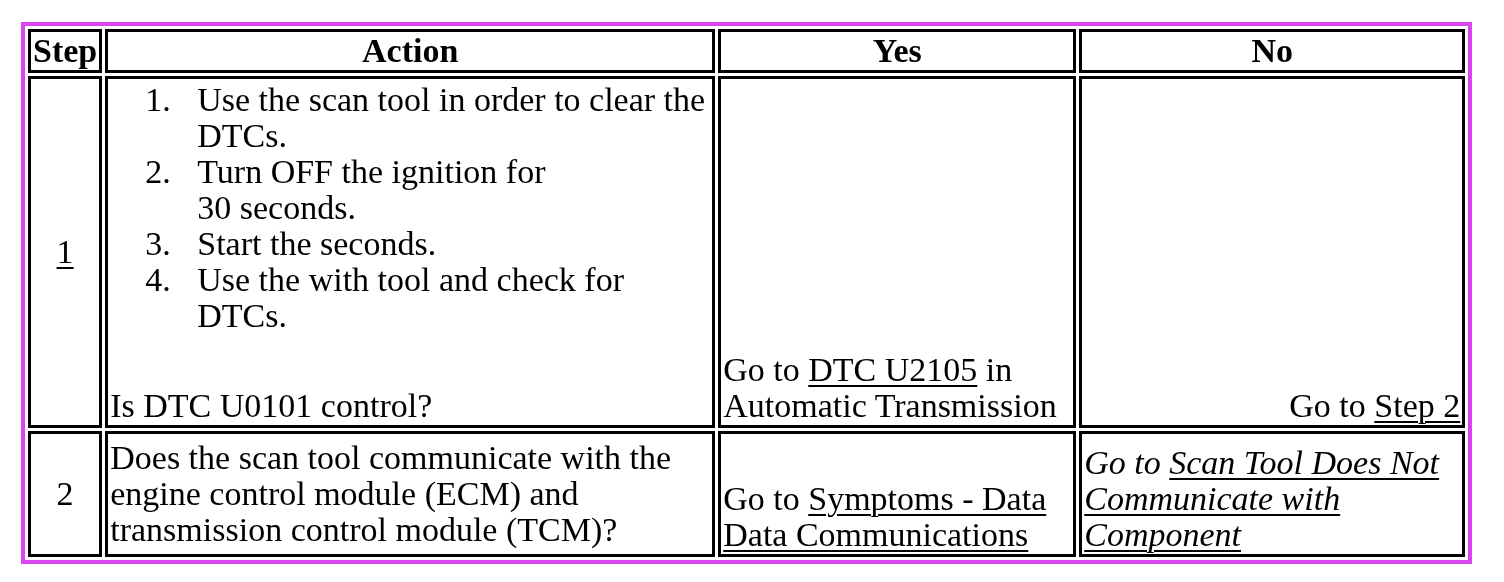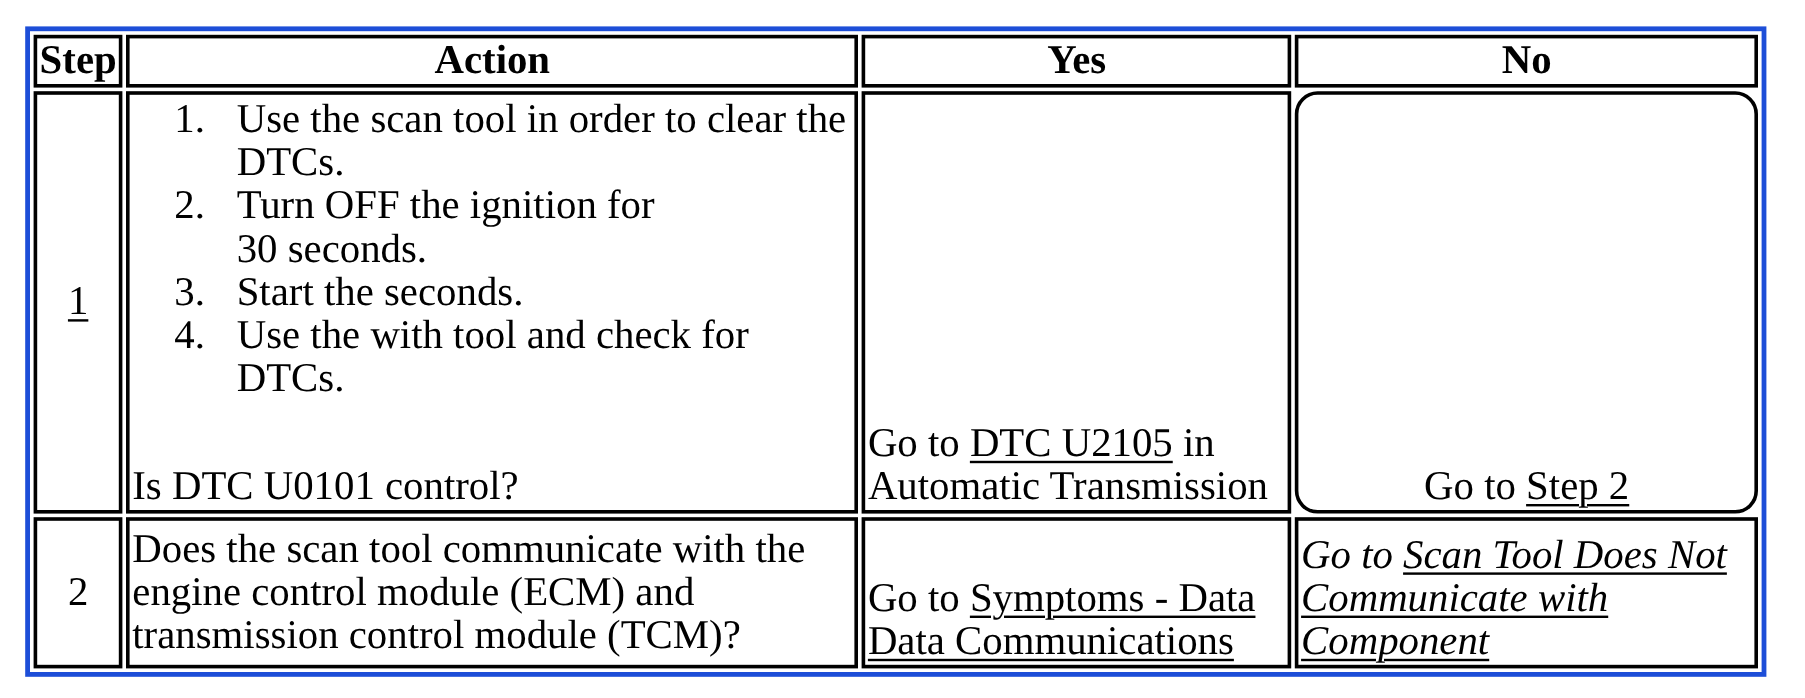--- a/index.html
+++ b/index.html
@@ -14,21 +14,21 @@
     line-height: 36px;
     color: #000000;
     width: 1504px;
     height: 582px;
     box-sizing: border-box;
     overflow: hidden;
   }
   table.diag {
     border-collapse: separate;
     border-spacing: 3px;
-    border: 4px solid #1d4ed8;
+    border: 4px solid #d946ef;
     background: #ffffff;
   }
   table.diag th,
   table.diag td {
     border: 3px solid #000000;
     padding: 1px 2px;
     box-sizing: border-box;
     background: #ffffff;
   }
   table.diag th {
@@ -50,21 +50,21 @@
     text-align: left;
     vertical-align: top;
   }
   td.yes-cell {
     text-align: left;
     vertical-align: bottom;
   }
   td.no-cell {
     vertical-align: bottom;
   }
-  td.no-cell.center { text-align: center; border-radius: 19px; }
+  td.no-cell.center { text-align: right; }
   td.no-cell.left { text-align: left; font-style: italic; }
 
   .action-flex {
     display: flex;
     flex-direction: column;
     justify-content: space-between;
     min-height: 344px;
   }
   .action-flex-r2 {
     display: flex;

